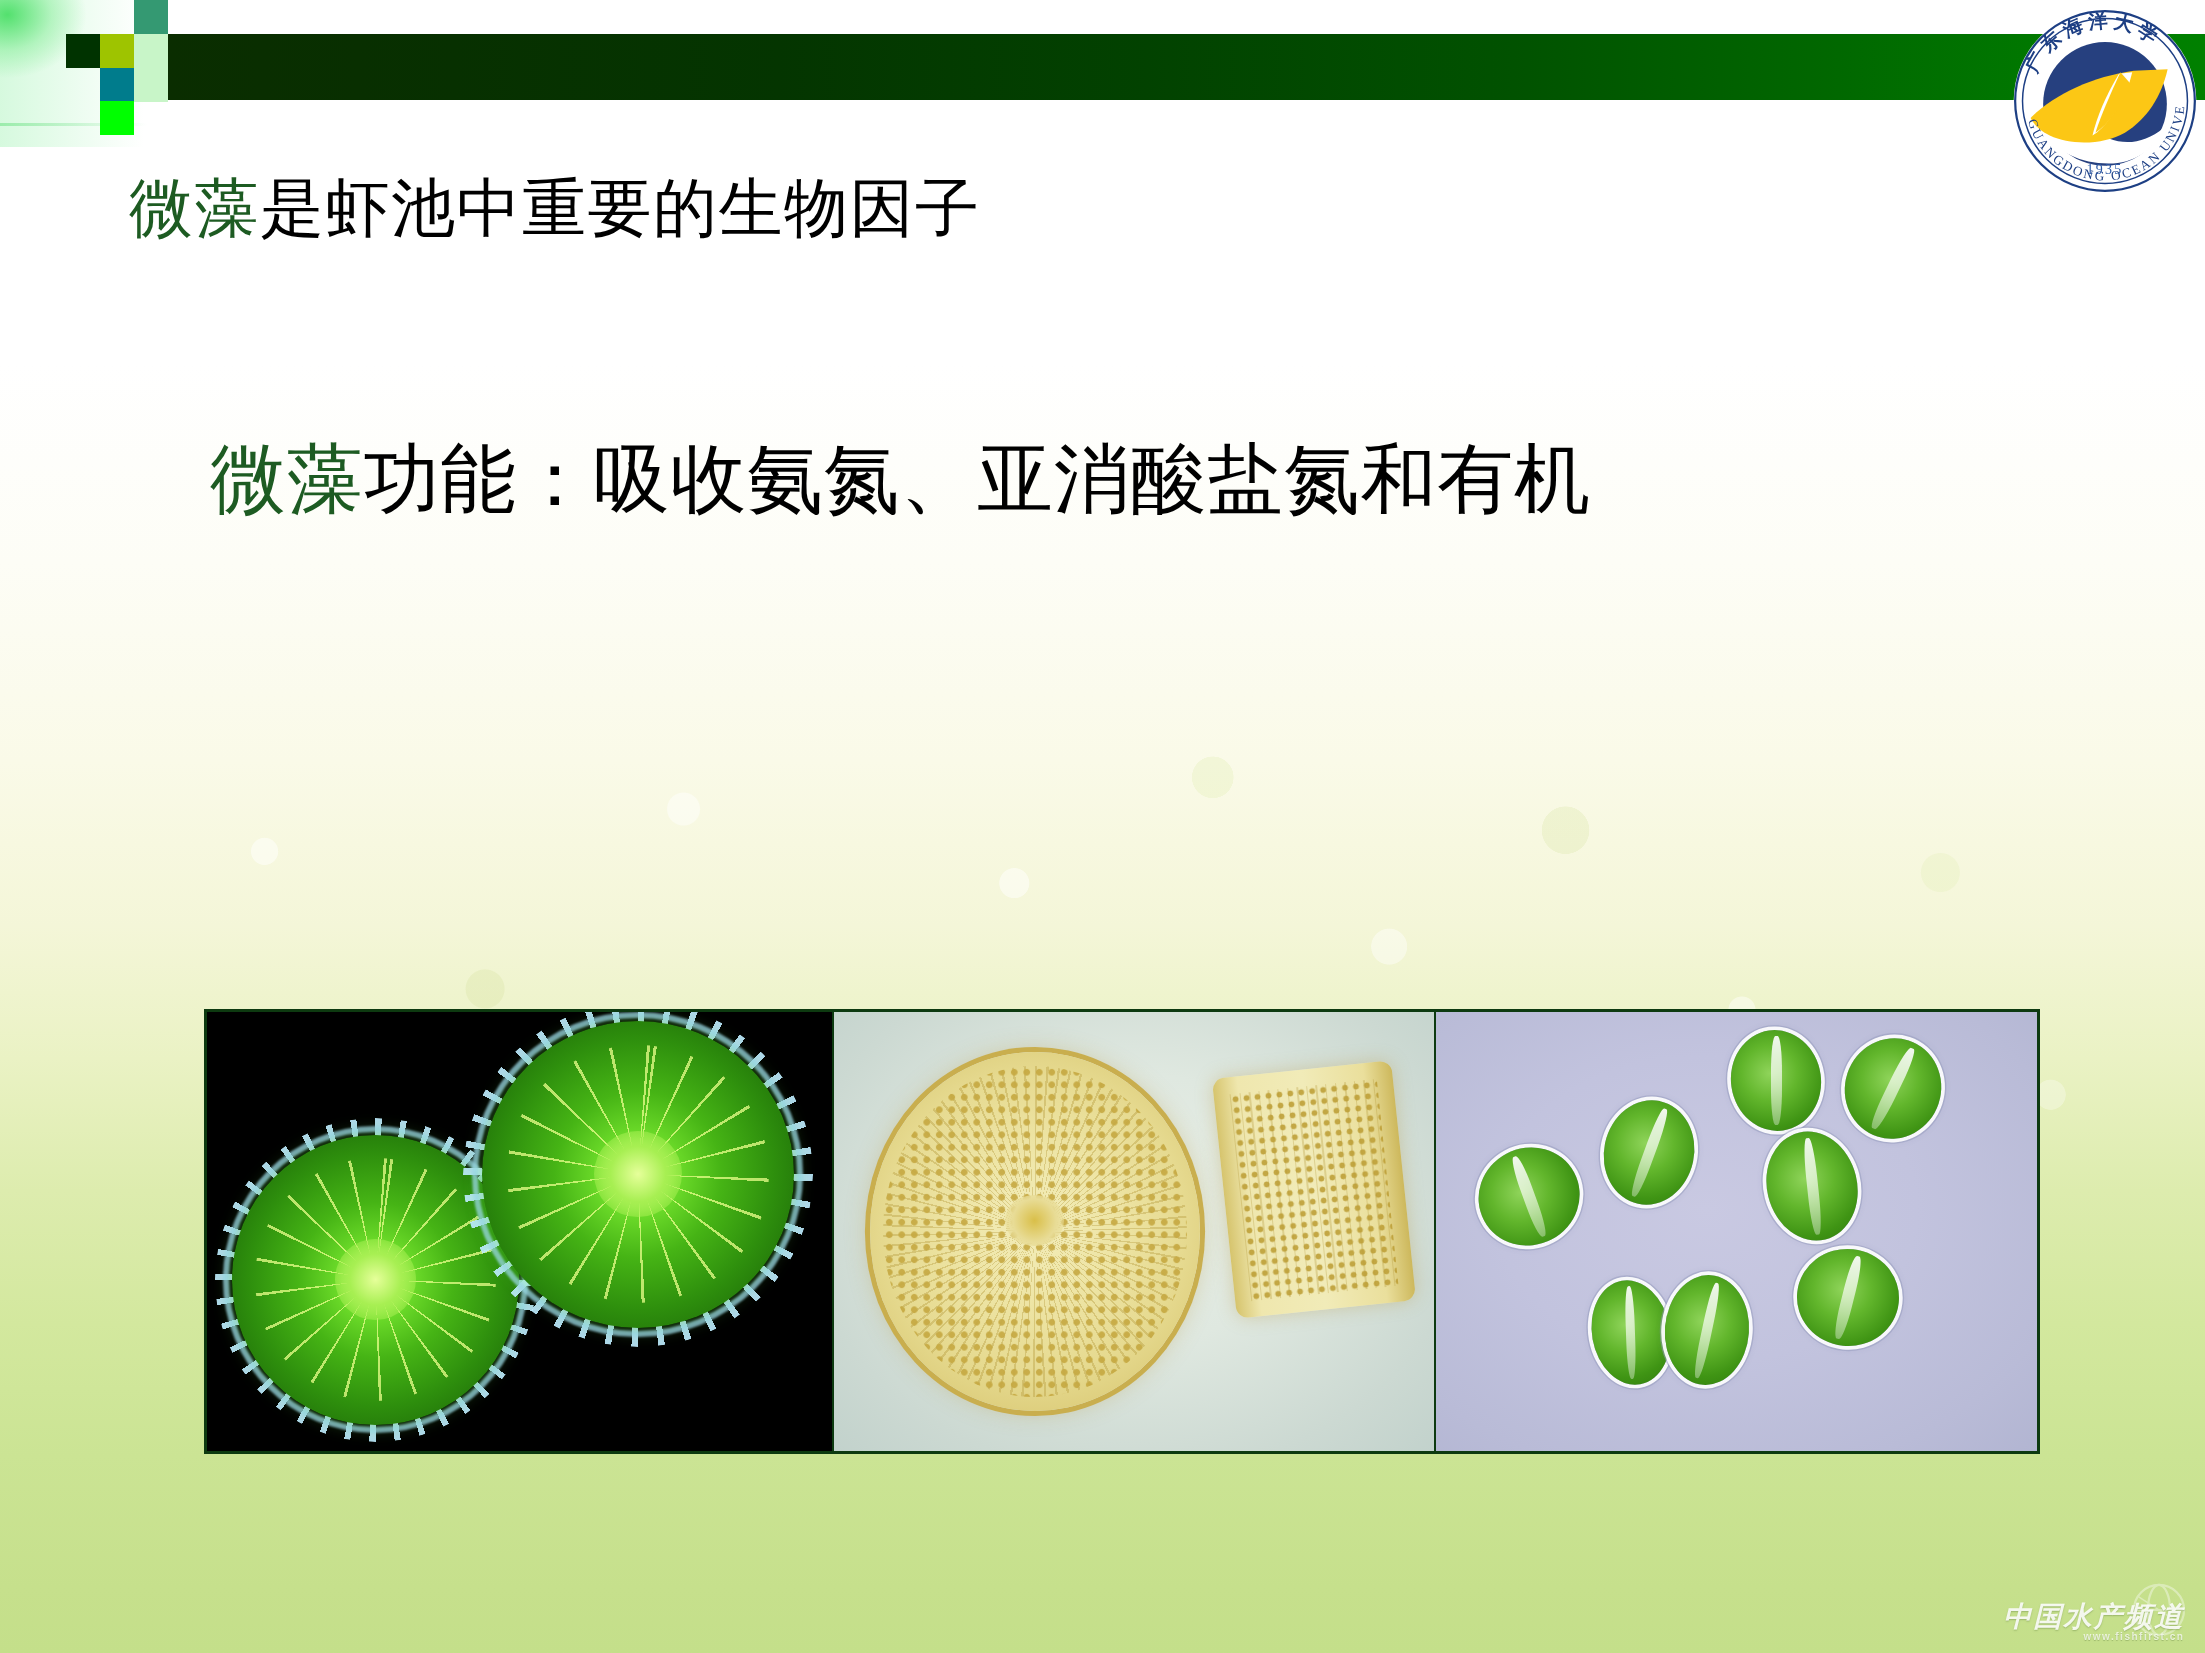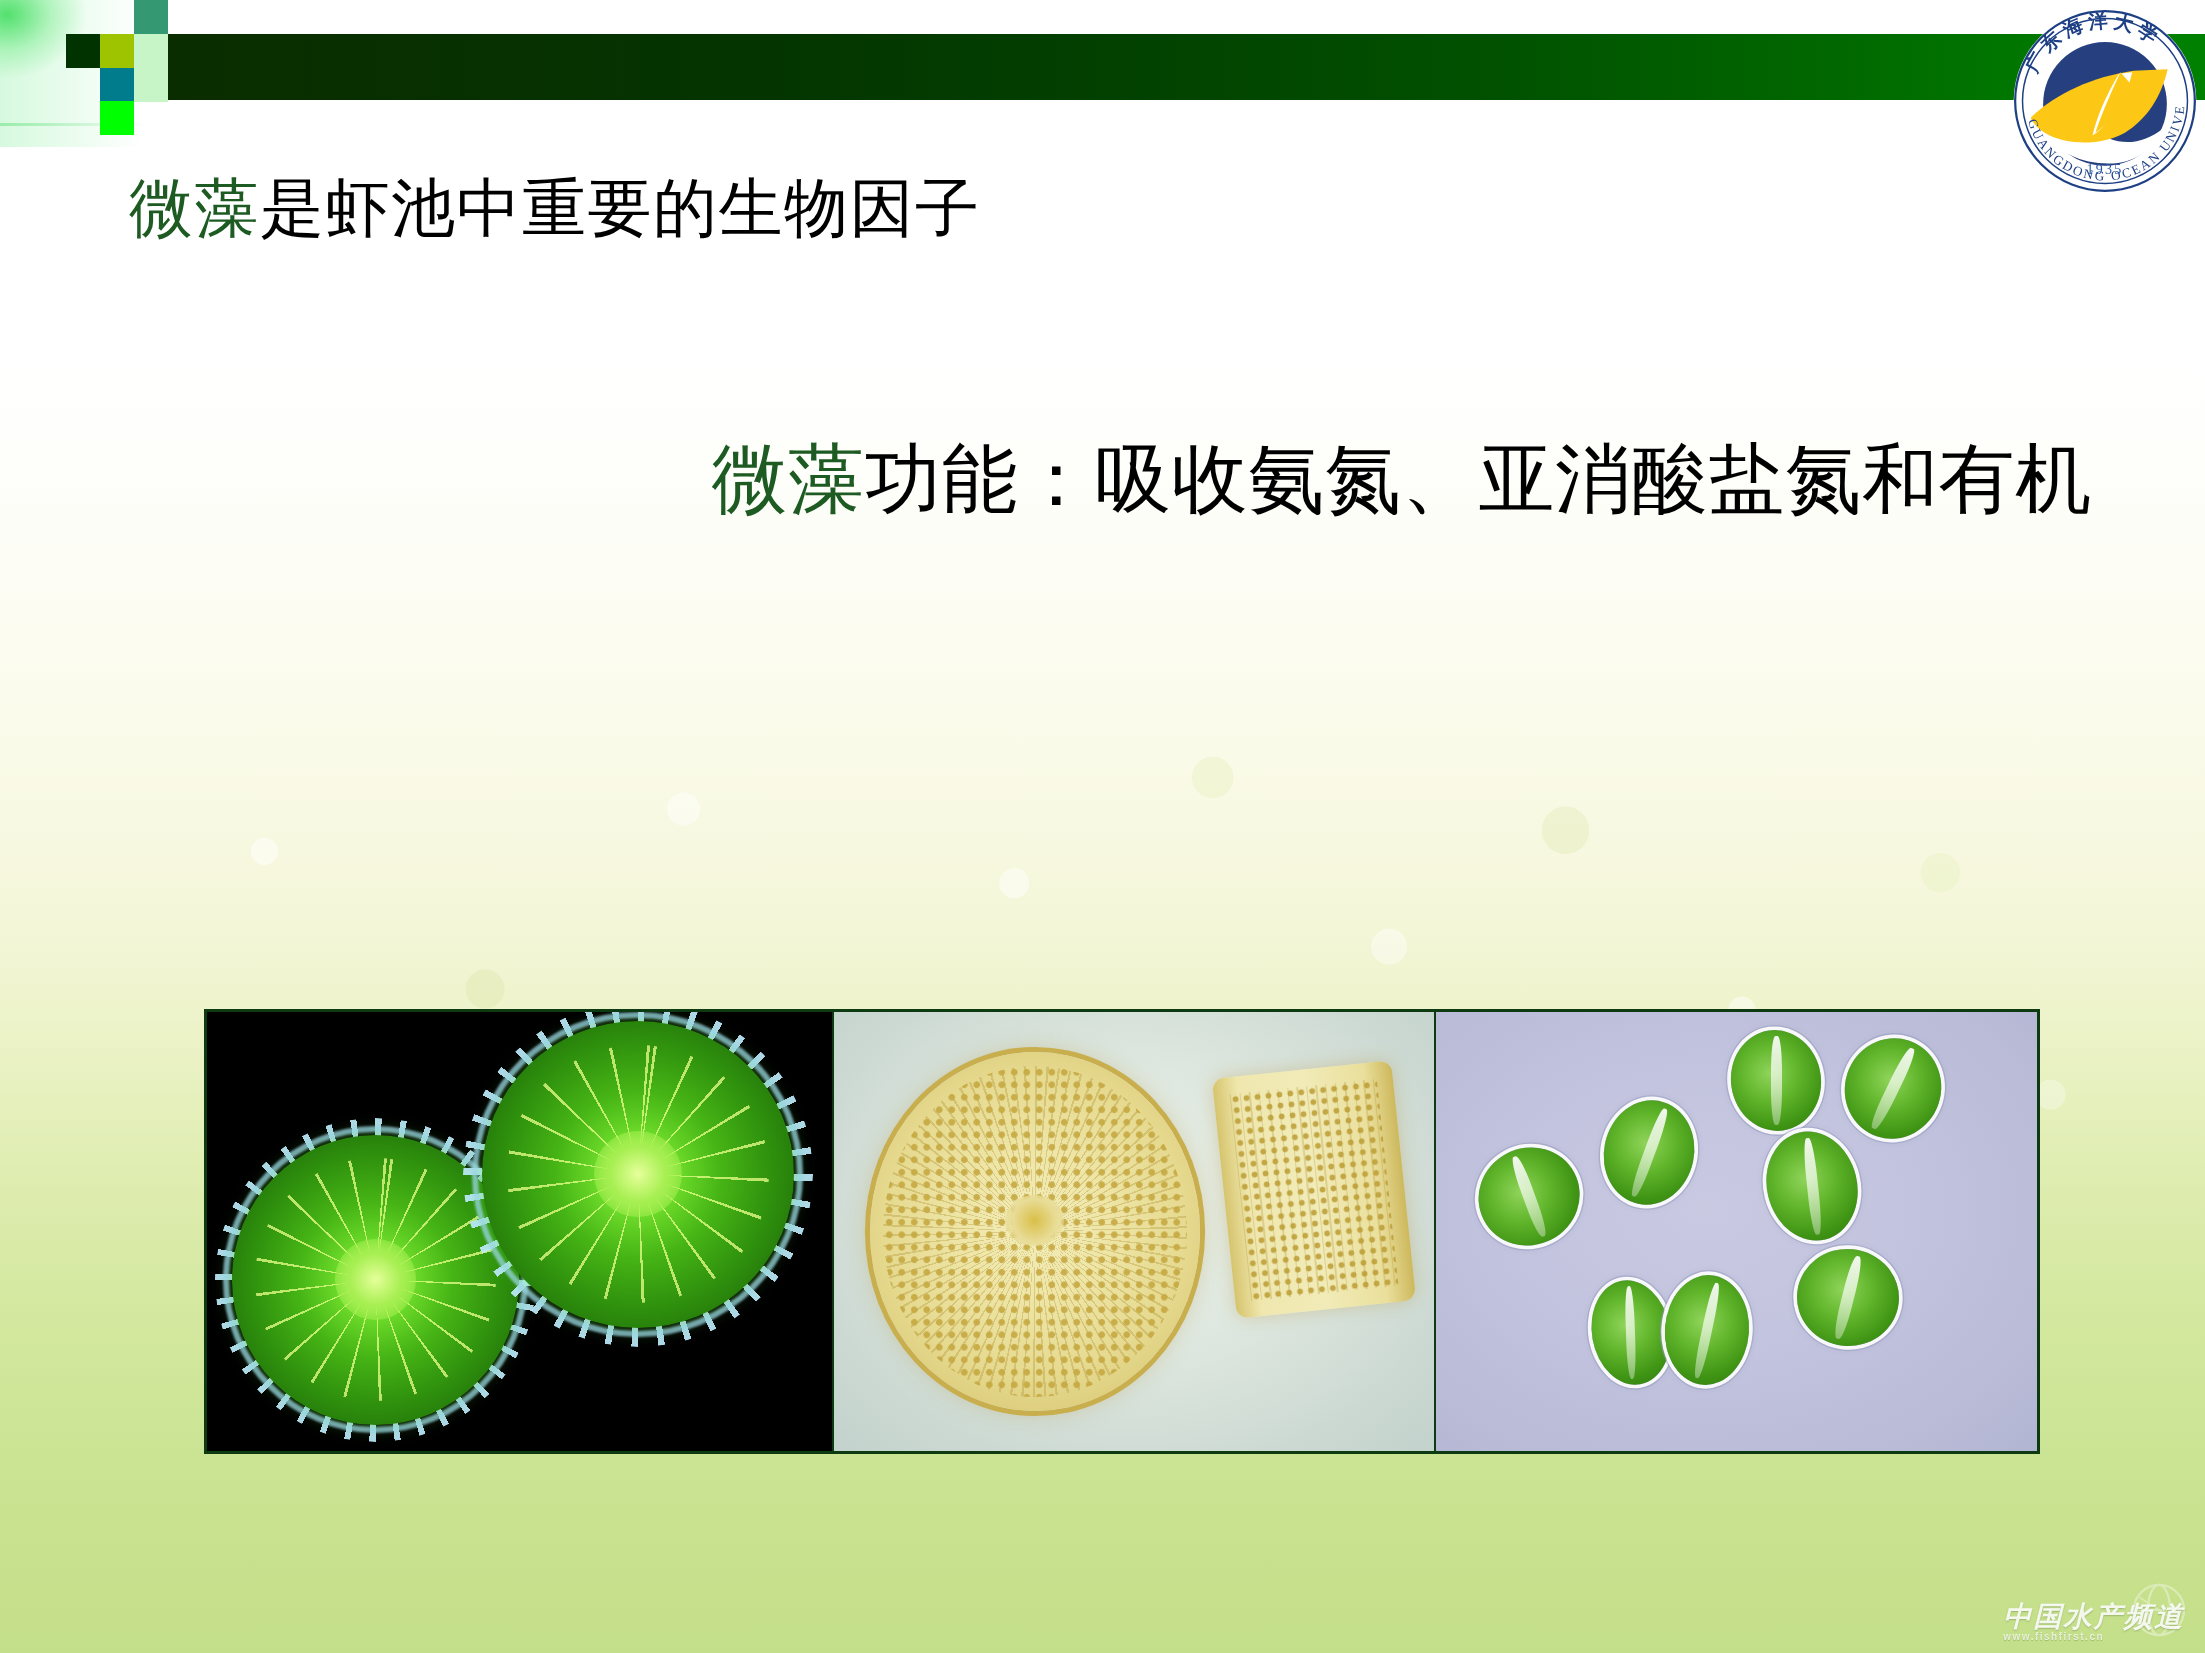--- a/index.html
+++ b/index.html
@@ -139,21 +139,21 @@
     position: absolute;
     left: 210px;
     top: 426px;
     width: 1882px;
     font-size: 76px;
     line-height: 1.42;
     letter-spacing: 0.7px;
     color: #000000;
     font-family: "Liberation Serif", "DejaVu Serif", serif;
   }
-  #body-text .line { white-space: nowrap; text-align: right; }
+  #body-text .line { white-space: nowrap; }
 
   
   #image-strip {
     position: absolute;
     left: 204px;
     top: 1009px;
     width: 1836px;
     height: 445px;
     border: 3.7px solid #0d3a10;
     box-sizing: border-box;
@@ -287,21 +287,21 @@
     background: linear-gradient(to bottom, rgba(255,255,255,0.92), rgba(255,255,255,0.35));
     transform: rotate(8deg);
     border-radius: 40%;
   }
 
   
   #watermark {
     position: absolute;
     right: 20.6px;
     bottom: 11.8px;
-    text-align: left;
+    text-align: right;
     pointer-events: none;
     font-family: "Liberation Sans", "DejaVu Sans", sans-serif;
   }
   #watermark .globe {
     position: absolute;
     right: -2.9px;
     bottom: 4.4px;
     width: 56px;
     height: 56px;
     opacity: 0.38;

